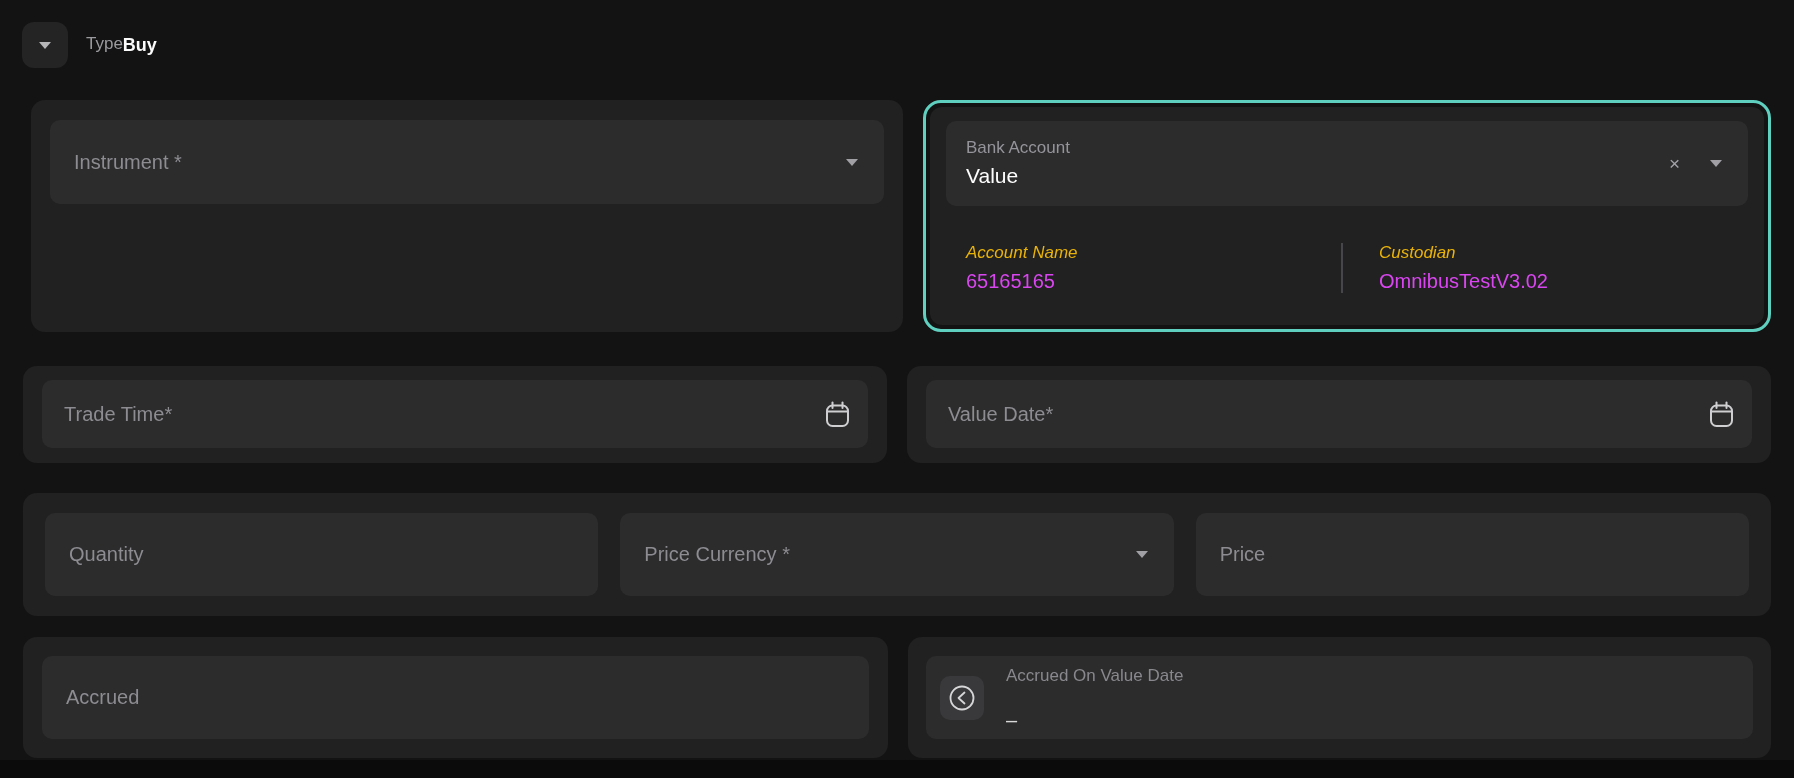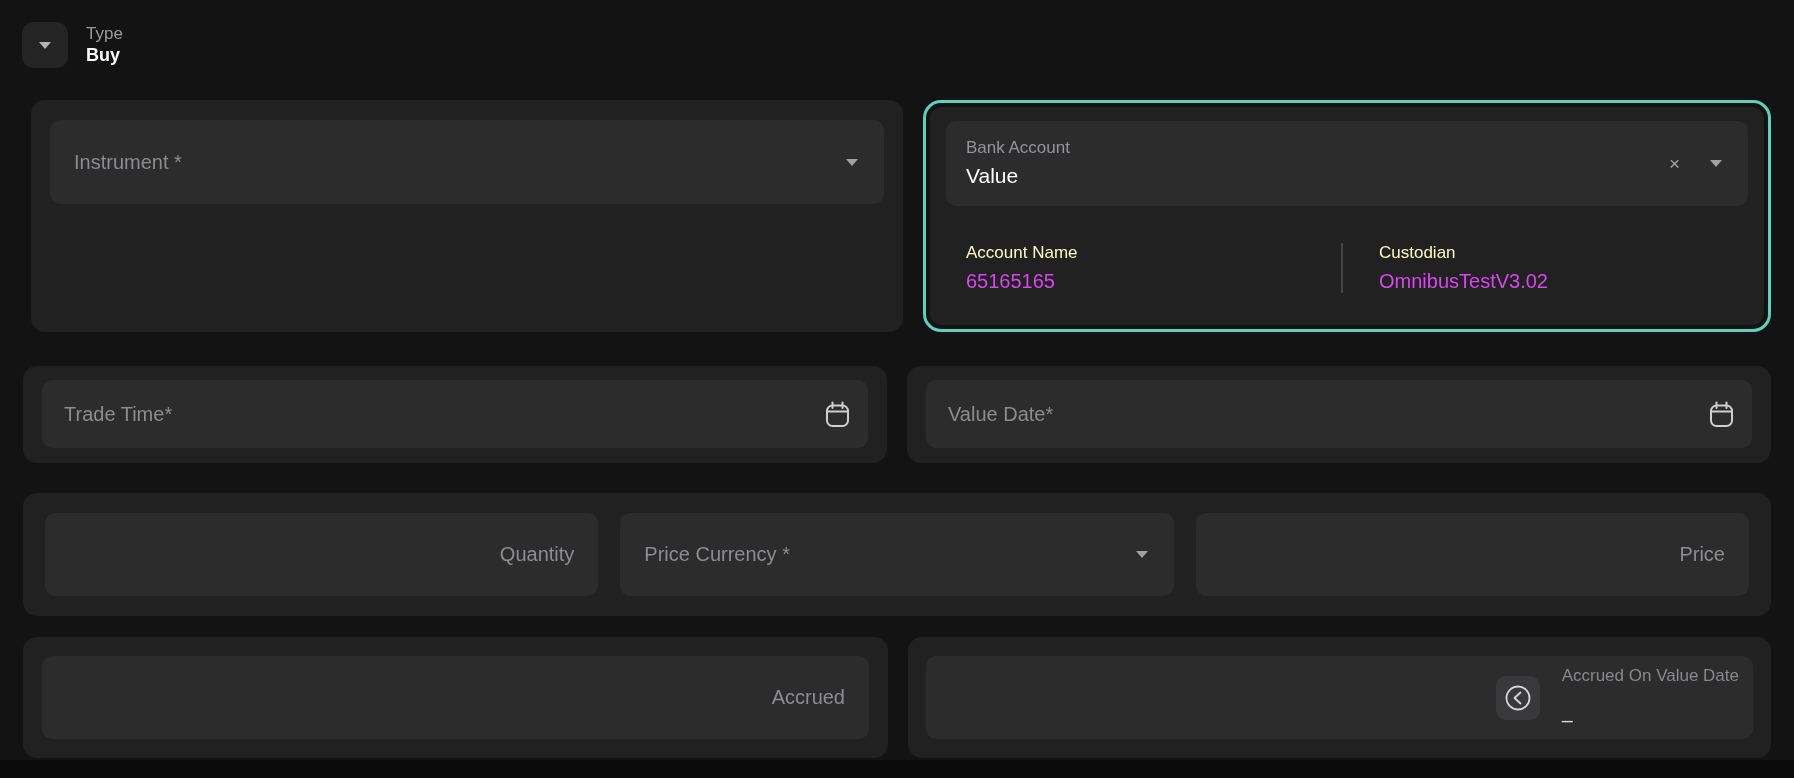--- a/index.html
+++ b/index.html
@@ -8,37 +8,37 @@
     background:#131313; overflow:hidden;
     font-family:"Liberation Sans","DejaVu Sans",sans-serif;
     -webkit-font-smoothing:antialiased;
   }
   
   .header { position:absolute; left:22px; top:22px; display:flex; align-items:center; gap:18px; }
   .type-btn {
     width:46px; height:46px; border-radius:12px; background:#242425; border:none;
     display:flex; align-items:center; justify-content:center; cursor:pointer; flex:none;
   }
-  .type-text { display:flex; flex-direction:column; }
+  .type-text { display:flex; flex-direction:row; }
   .type-label { font-size:17px; color:#9b9b9f; line-height:1.15; }
   .type-value { font-size:18px; font-weight:bold; color:#fbfbfb; line-height:1.15; margin-top:1px; }
 
   
   .row { position:absolute; left:23px; right:23px; display:flex; gap:20px; }
   .row1 { top:100px; height:232px;padding-left:8px; }
   .row2 { top:366px; height:97px;  }
   .row3 { top:493px; height:123px; }
   .row4 { top:637px; height:121px; }
   .col  { flex:1 1 0; min-width:0; }
 
   .card { background:#212122; border-radius:14px; box-sizing:border-box; height:100%; }
 
   .input {
     background:#2c2c2d; border-radius:10px; box-sizing:border-box;
-    display:flex; align-items:center; cursor:pointer;justify-content:flex-end;
+    display:flex; align-items:center; cursor:pointer;
   }
   .ph { color:#8c8c91; font-size:20px; white-space:nowrap; }
 
   
   .instrument-card { padding:20px 19px; }
   .instrument-input { height:84px; padding:0 24px; justify-content:space-between; }
 
   
   .teal-wrap {
     border:3px solid var(--accent,#5fcfc0); border-radius:18px;
@@ -48,21 +48,21 @@
   .bank-input { height:85px; padding:0 24px 0 20px; justify-content:space-between; }
   .stack { display:flex; flex-direction:column; }
   .f-label { font-size:17px; color:#94949a; line-height:1.1; margin-bottom:5px; white-space:nowrap; }
   .f-value { font-size:21px; color:#fdfdfd; line-height:1.2; white-space:nowrap; }
   .bank-icons { display:flex; align-items:center; gap:28px; }
   .clear-x { font-size:19px; color:#a2a2a7; line-height:1; cursor:pointer; }
 
   .info-row { display:flex; align-items:center; margin-top:37px; padding-left:20px; }
   .info-col.first { width:375px; }
   .info-col.second { margin-left:36px; }
-  .info-label { font-size:17px; color:#fef9c3; margin-bottom:7px; white-space:nowrap; }
+  .info-label { font-size:17px; color:#eab308; margin-bottom:7px; white-space:nowrap;font-style:italic; }
   .info-value { font-size:20px; color:#d946ef; white-space:nowrap; }
   .info-div { width:2px; height:50px; background:#47474b; flex:none; }
 
   
   .field-card { padding:14px 19px; }
   .field-input { height:68px; padding:0 18px 0 22px; justify-content:space-between; }
 
   
   .row3-card { display:flex; gap:22px; padding:19px 22px; align-items:center; }
   .third { flex:1 1 0; height:83px; padding:0 24px; min-width:0; }

